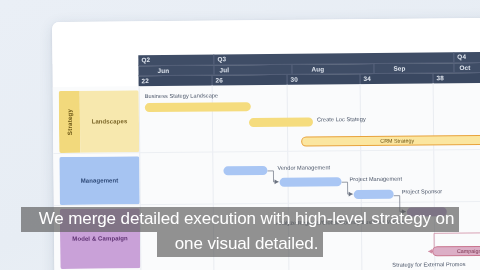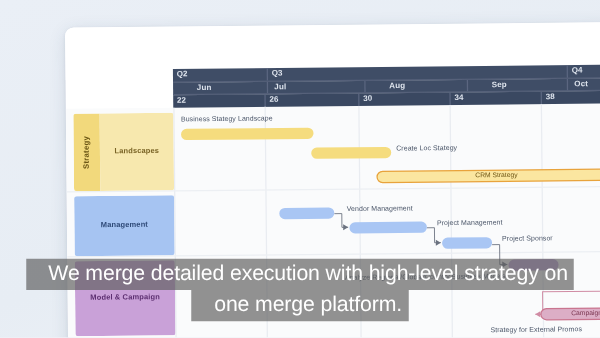--- a/index.html
+++ b/index.html
@@ -332,16 +332,16 @@
       <div class="bar pink" style="left:378px; top:163px; width:74px; height:9.5px;">
         <div class="bar-inlabel on-pink">Campaign</div>
       </div>
 
       <div class="bar-label" style="left:338px; top:178px;">Strategy for External Promos</div>
     </div>
   </div>
 
   <div id="caption">
     <div class="cap-line">We merge detailed execution with high-level strategy on</div><br>
-    <div class="cap-line">one merge platform.</div>
+    <div class="cap-line">one visual detailed.</div>
   </div>
 
 </div>
 
 </body></html>

